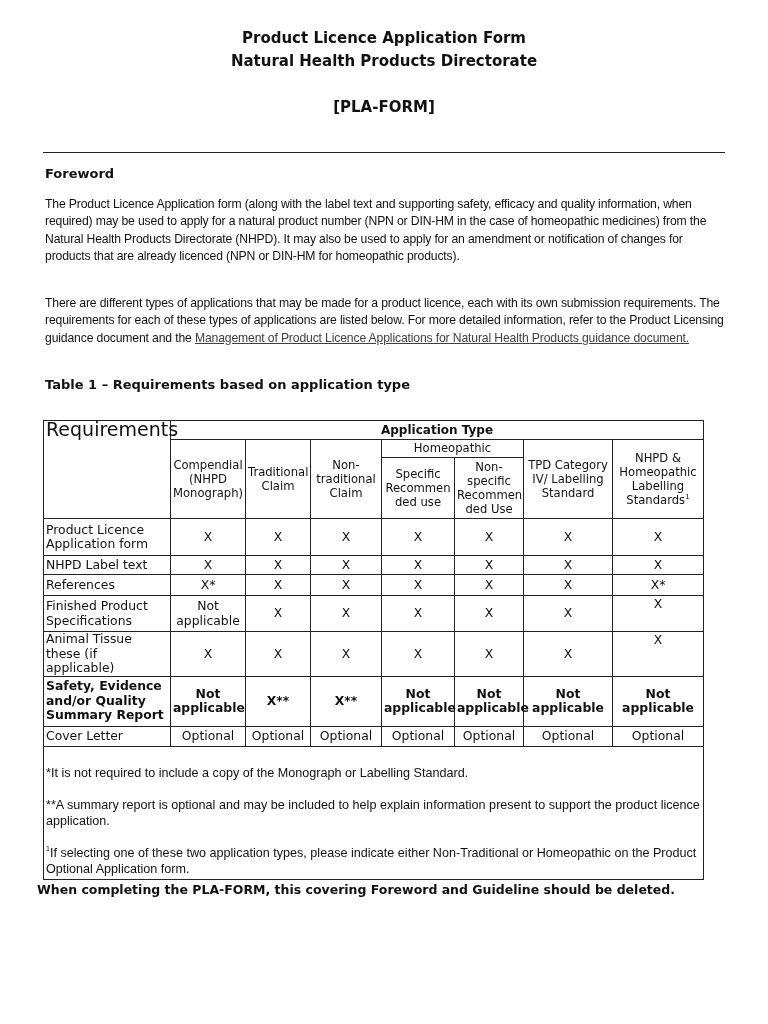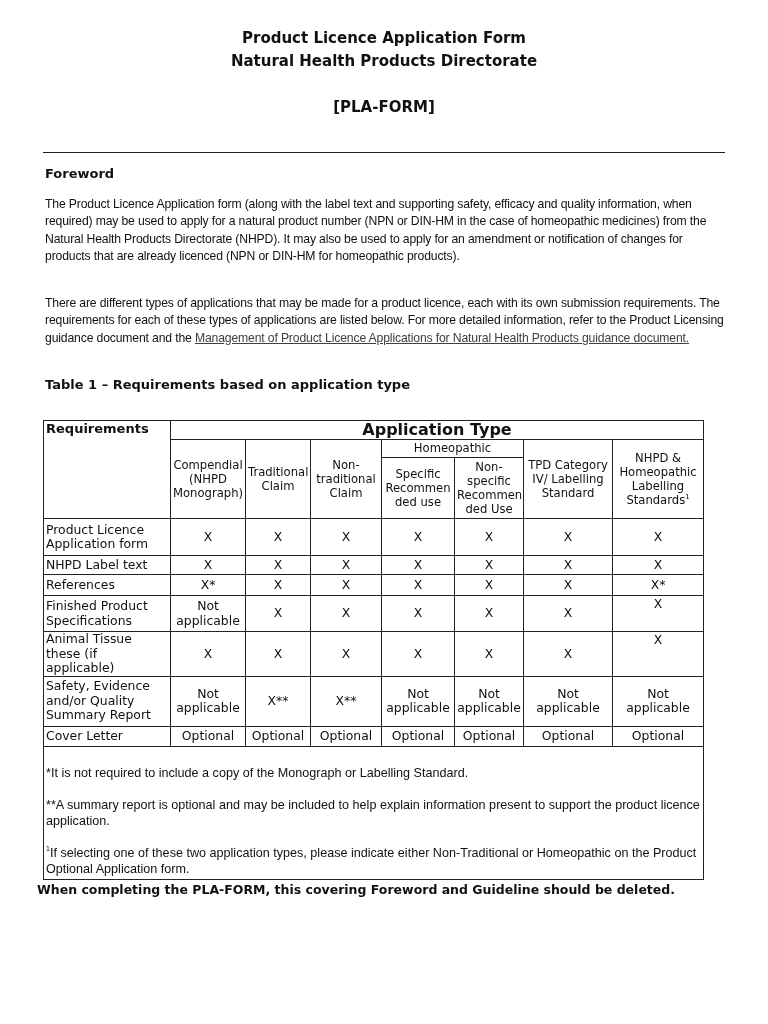--- a/index.html
+++ b/index.html
@@ -43,22 +43,22 @@
       <col style="width:75px">
       <col style="width:65px">
       <col style="width:71px">
       <col style="width:73px">
       <col style="width:69px">
       <col style="width:89px">
       <col style="width:91px">
   </colgroup>
   <tbody>
       <tr style="height:19px;">
-    <td rowspan="3" class="req-label topalign" style="font-weight:bold; font-size:13px;margin-top:28px;">Requirements</td>
-    <td colspan="7" style="font-weight:bold; font-size:16px;">Application Type</td>
+    <td rowspan="3" class="req-label topalign" style="font-weight:normal; font-size:19px;margin-top:28px;">Requirements</td>
+    <td colspan="7" style="font-weight:bold; font-size:12px;">Application Type</td>
   </tr>
   <tr style="height:18px;">
     <td rowspan="2" class="hdr-small">Compendial (NHPD Monograph)</td>
     <td rowspan="2" class="hdr-small">Traditional Claim</td>
     <td rowspan="2" class="hdr-small">Non-traditional Claim</td>
     <td colspan="2" class="hdr-small">Homeopathic</td>
     <td rowspan="2" class="hdr-small">TPD Category IV/ Labelling Standard</td>
     <td rowspan="2" class="hdr-small"><span>NHPD &amp; Homeopathic Labelling Standards</span><sup>1</sup></td>
   </tr>
   <tr style="height:61px;">
@@ -109,21 +109,21 @@
   <tr style="height:37px;">
     <td class="req-label">Animal Tissue these (if applicable)</td>
     <td>X</td>
     <td>X</td>
     <td>X</td>
     <td>X</td>
     <td>X</td>
     <td>X</td>
     <td class="topalign">X</td>
   </tr>
-  <tr style="height:50px;">
+  <tr style="height:50px;font-weight:bold;">
     <td class="req-label">Safety, Evidence and/or Quality Summary Report</td>
     <td>Not applicable</td>
     <td>X**</td>
     <td>X**</td>
     <td>Not applicable</td>
     <td>Not applicable</td>
     <td>Not applicable</td>
     <td>Not applicable</td>
   </tr>
   <tr style="height:20px;">

